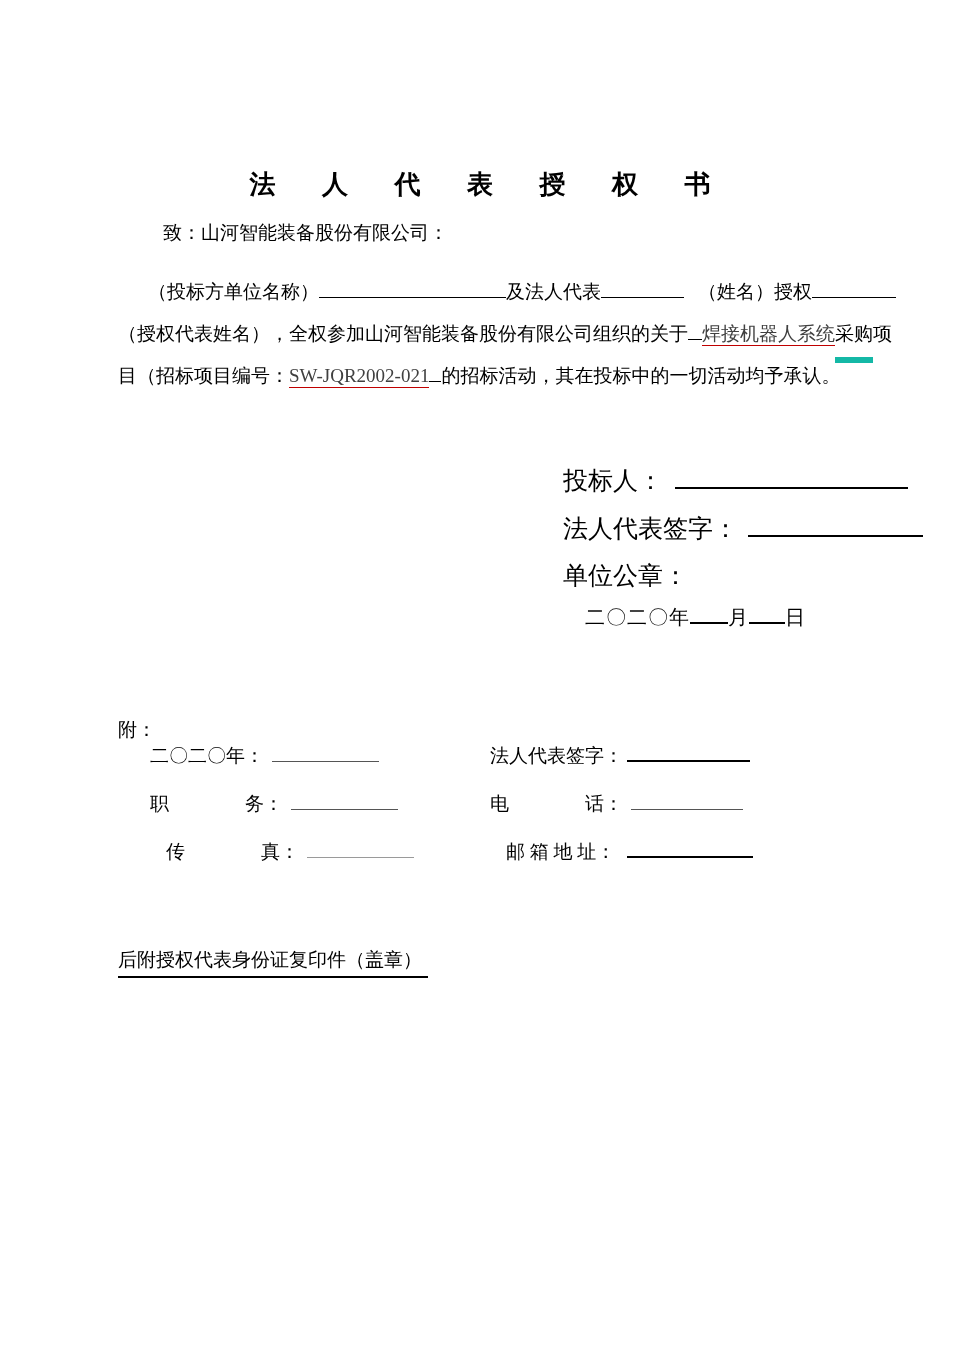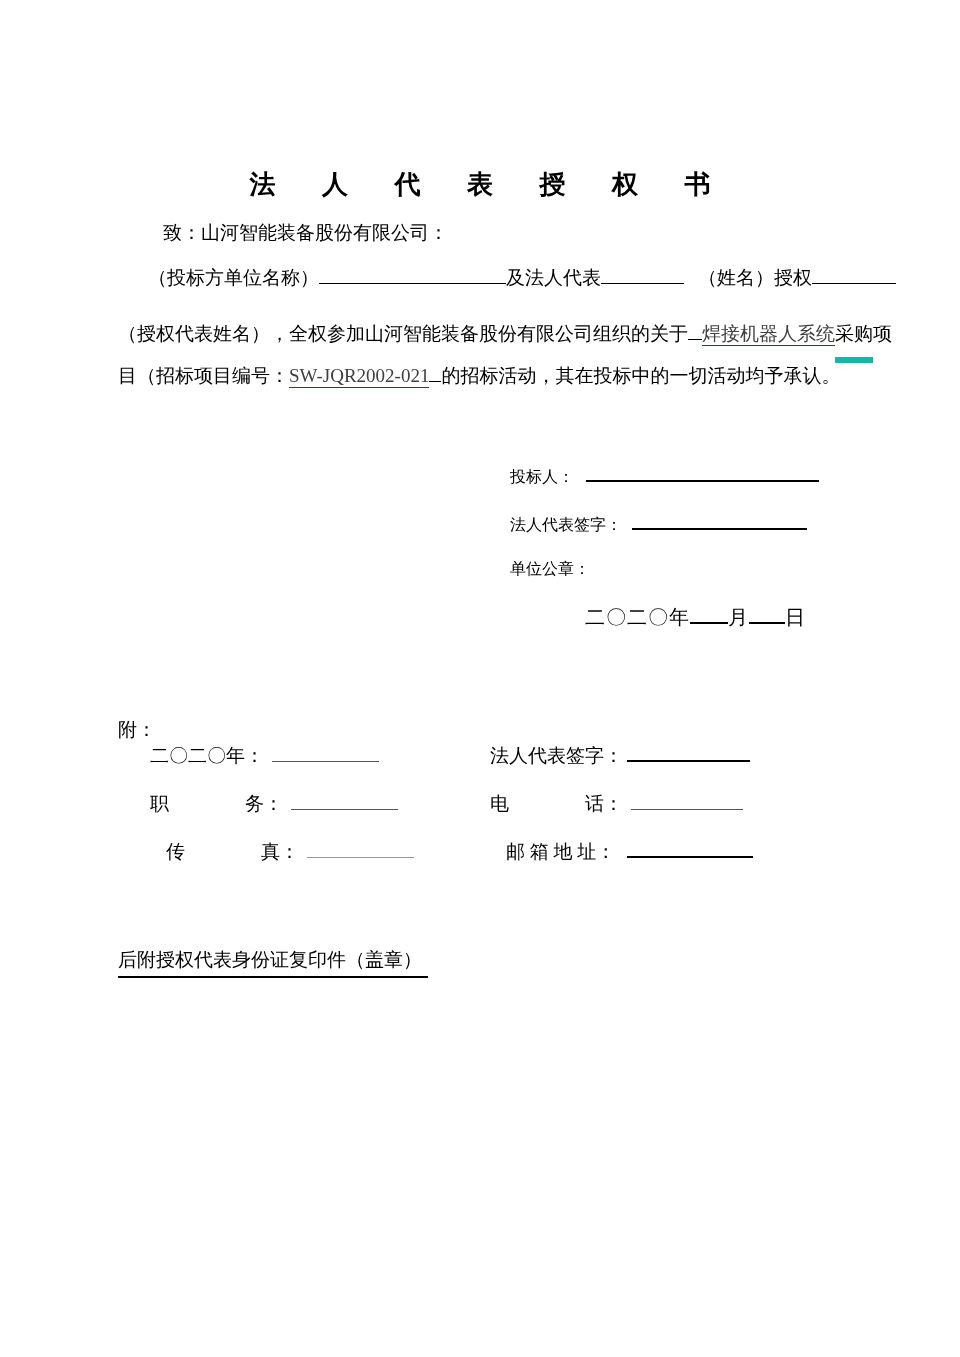--- a/index.html
+++ b/index.html
@@ -16,38 +16,38 @@
   .doc-title{
     top:167px;left:0;width:960px;
     text-align:center;
     font-size:26px;font-weight:bold;
     letter-spacing:20px;text-indent:20px;
     white-space:nowrap;
   }
   .body-text{font-size:19px;line-height:1;}
   .salutation{top:223px;left:118px;margin-left:45px;}
   .para-line{left:118px;width:790px;white-space:nowrap;font-size:19px;}
-  .pl1{top:265px;}
+  .pl1{top:279px;}
   .pl2{top:321px;}
   .pl3{top:363px;}
   .indent{display:inline-block;width:30px;}
   .blank{
     display:inline-block;
     border-bottom:1px solid #000;
     height:16px;
     vertical-align:baseline;
   }
   .blank.thick{border-bottom-width:2px;}
   .blank.gray{border-bottom-color:#9a9a9a;}
   .blank.mid{border-bottom-color:#555;}
   .red-text{color:#404040;}
   .u-red{border-bottom:1px solid #c00000;padding-bottom:1px;}
   .u-black{border-bottom:6px solid #14b8a6;padding-bottom:13px;}
   .u-space{display:inline-block;border-bottom:1px solid #000;height:16px;vertical-align:baseline;}
-  .sig-row{left:510px;white-space:nowrap;font-size:16px;}
+  .sig-row{left:563px;white-space:nowrap;font-size:25px;}
   .sig-bidder{top:464px;}
   .sig-rep{top:512px;}
   .sig-seal{top:559px;}
   .date-row{top:604px;left:585px;white-space:nowrap;font-size:20px;letter-spacing:1px;}
   .date-blank{
     display:inline-block;
     border-bottom:2px solid #000;
     height:15px;vertical-align:baseline;
   }
   .attach-heading{top:717px;left:118px;font-size:19px;}

